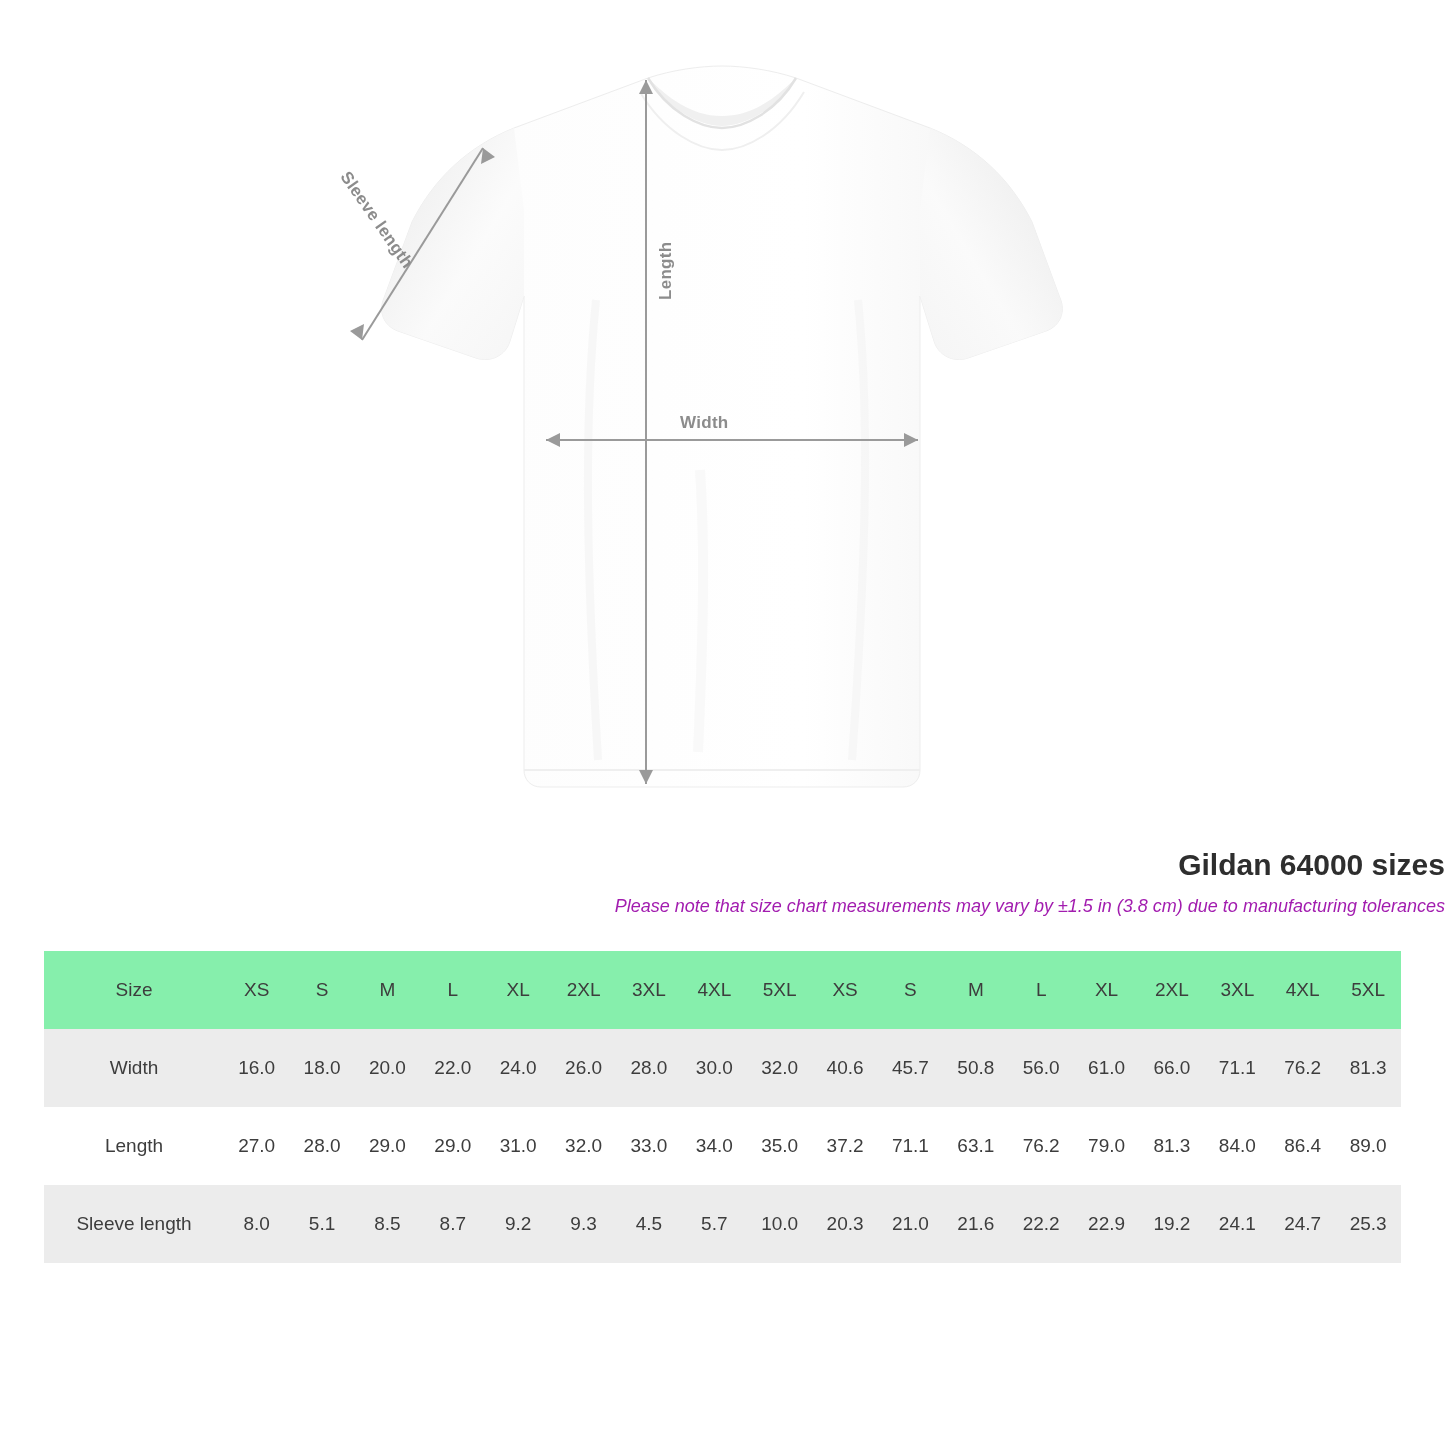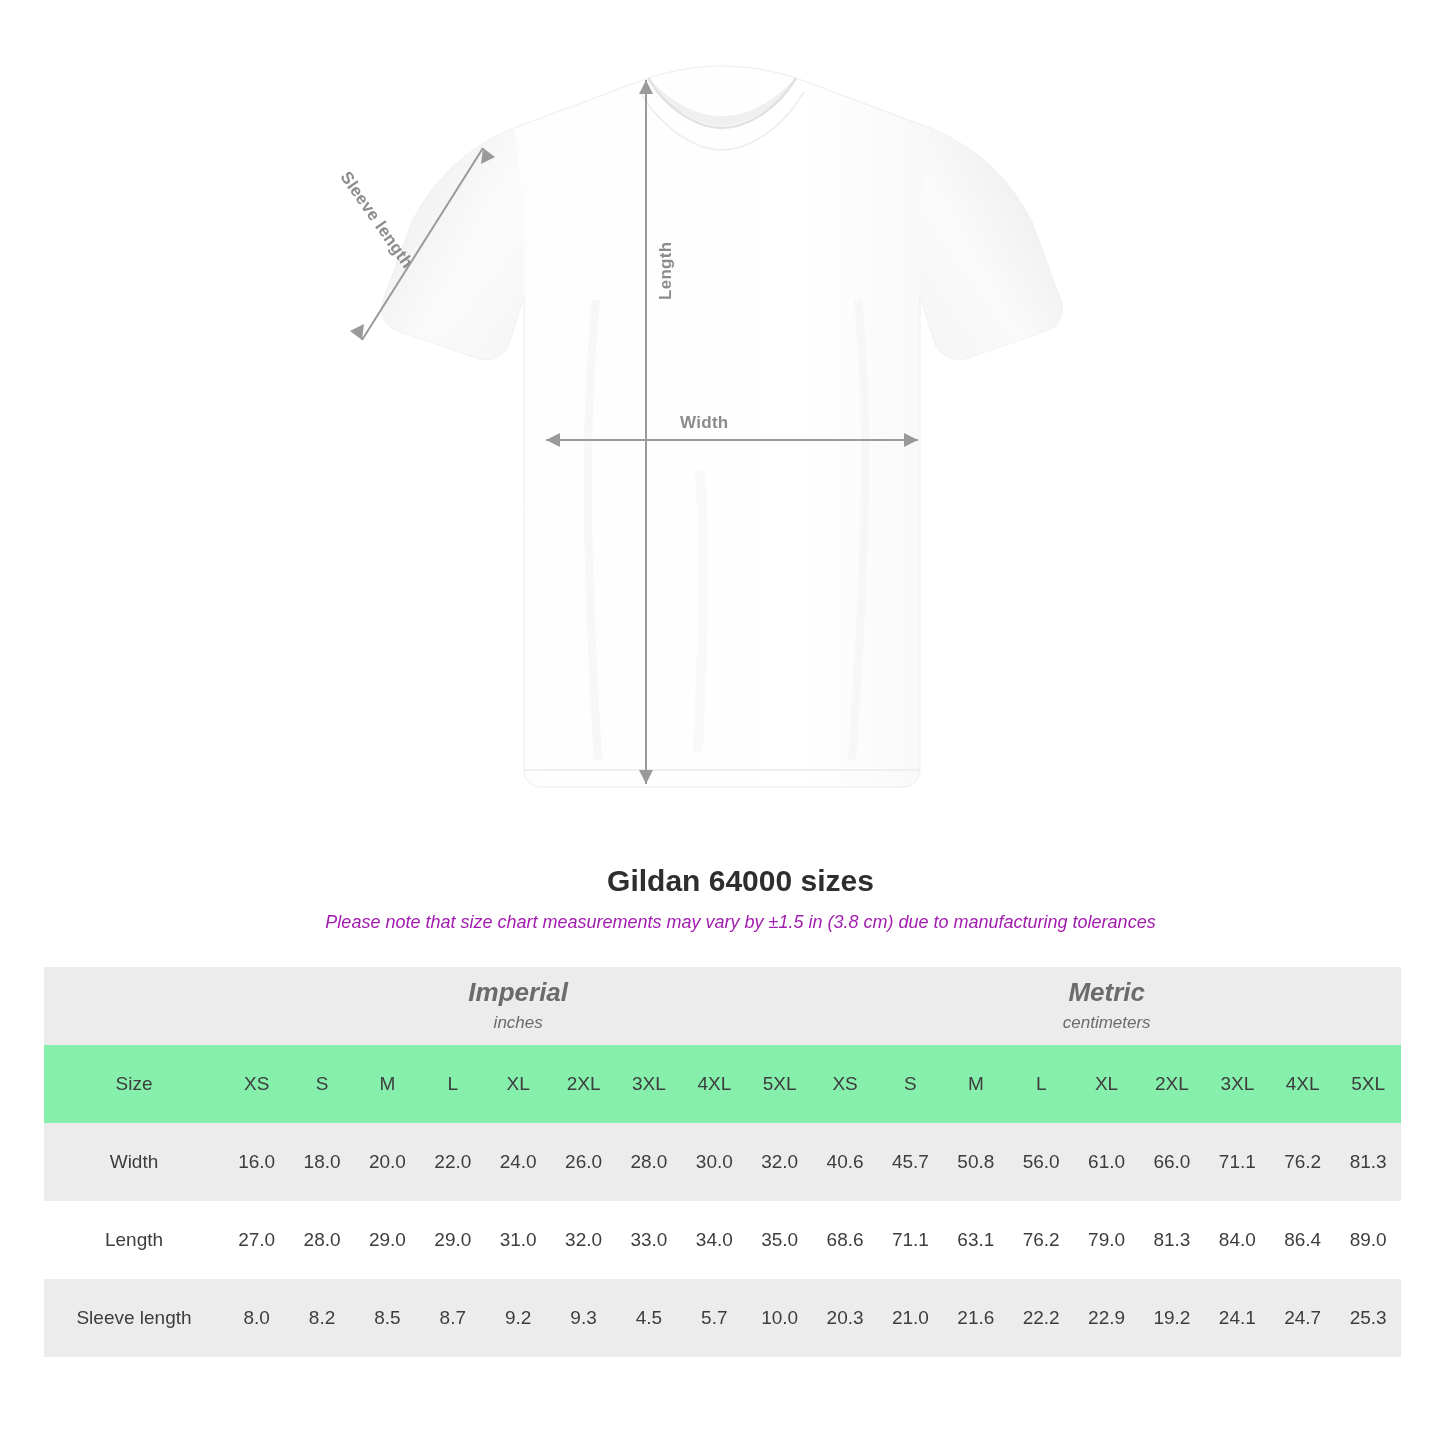--- a/index.html
+++ b/index.html
@@ -46,22 +46,22 @@
     transform: rotate(-90deg);
     transform-origin: left top;
   }
   .label-width {
     left: 680px;
     top: 413px;
   }
 
   
   .title-block {
-    text-align: center;
-    margin-top: 34px;
+    text-align: right;
+    margin-top: 18px;
     padding-left: 36px;
   }
   .chart-title {
     font-size: 30px;
     font-weight: bold;
     color: #2e2e2e;
     margin: 0 0 14px 0;
   }
   .chart-note {
     font-size: 18px;
@@ -233,31 +233,20 @@
         <col>
         <col>
         <col>
         <col>
         <col>
         <col>
         <col>
         <col>
       </colgroup>
     <tbody id="table-body">
-        <tr class="unit-row">
-          <td></td>
-          <td colspan="9">
-            <div class="unit-title">Imperial</div>
-            <div class="unit-sub">inches</div>
-          </td>
-          <td colspan="9">
-            <div class="unit-title">Metric</div>
-            <div class="unit-sub">centimeters</div>
-          </td>
-        </tr>
         <tr class="head-row">
           <td class="rowlabel">Size</td>
           <td>XS</td>
           <td>S</td>
           <td>M</td>
           <td>L</td>
           <td>XL</td>
           <td>2XL</td>
           <td>3XL</td>
           <td>4XL</td>
@@ -297,34 +286,34 @@
           <td class="rowlabel">Length</td>
           <td class="val">27.0</td>
           <td class="val">28.0</td>
           <td class="val">29.0</td>
           <td class="val">29.0</td>
           <td class="val">31.0</td>
           <td class="val">32.0</td>
           <td class="val">33.0</td>
           <td class="val">34.0</td>
           <td class="val">35.0</td>
-          <td class="val">68.6</td>
+          <td class="val">37.2</td>
           <td class="val">71.1</td>
           <td class="val">63.1</td>
           <td class="val">76.2</td>
           <td class="val">79.0</td>
           <td class="val">81.3</td>
           <td class="val">84.0</td>
           <td class="val">86.4</td>
           <td class="val">89.0</td>
         </tr>
         <tr class="shade">
           <td class="rowlabel">Sleeve length</td>
           <td class="val">8.0</td>
-          <td class="val">8.2</td>
+          <td class="val">5.1</td>
           <td class="val">8.5</td>
           <td class="val">8.7</td>
           <td class="val">9.2</td>
           <td class="val">9.3</td>
           <td class="val">4.5</td>
           <td class="val">5.7</td>
           <td class="val">10.0</td>
           <td class="val">20.3</td>
           <td class="val">21.0</td>
           <td class="val">21.6</td>

